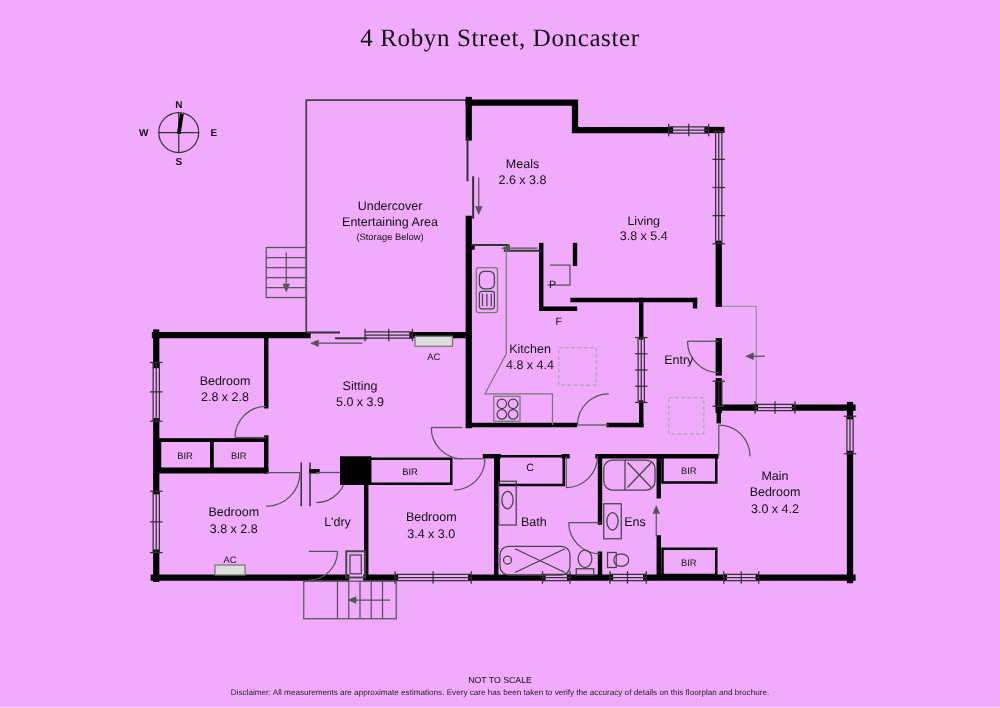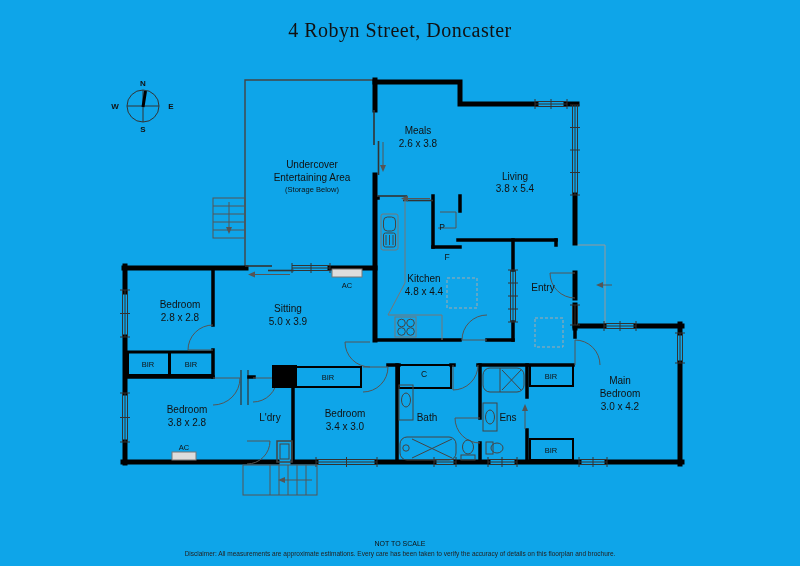--- a/index.html
+++ b/index.html
@@ -1,16 +1,16 @@
 <!DOCTYPE html>
 <html><head>
 <meta charset="utf-8">
 <style>
   html,body{margin:0;padding:0;background:#fff;}
-  .page{width:800px;height:566px;position:relative;background:#0ea5e9;overflow:hidden;}
+  .page{width:800px;height:566px;position:relative;background:#f0abfc;overflow:hidden;}
   svg{display:block;}
   text{fill:#111;}
   .title{font:20px "Liberation Serif", serif;letter-spacing:.5px;}
   .rm{font:10px "Liberation Sans", sans-serif;}
   .md{font:8.5px "Liberation Sans", sans-serif;}
   .sm{font:7.5px "Liberation Sans", sans-serif;}
   .cp{font:bold 8px "Liberation Sans", sans-serif;}
   .ft1{font:7px "Liberation Sans", sans-serif;}
   .ft2{font:6.5px "Liberation Sans", sans-serif;fill:#222;}
   .mid{text-anchor:middle;}

